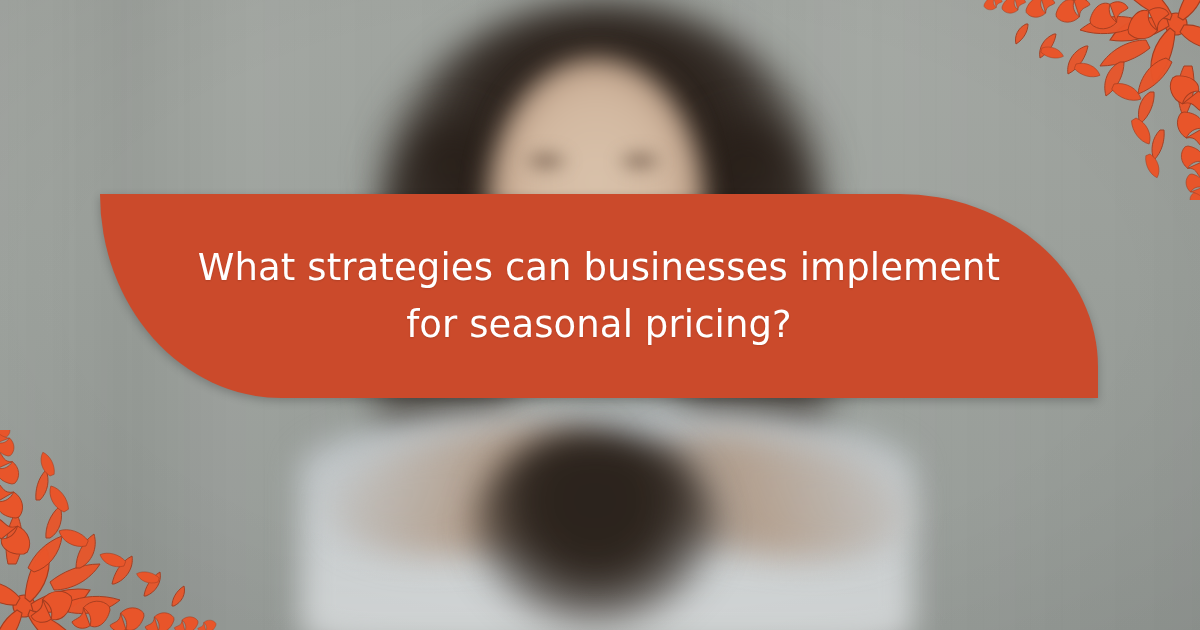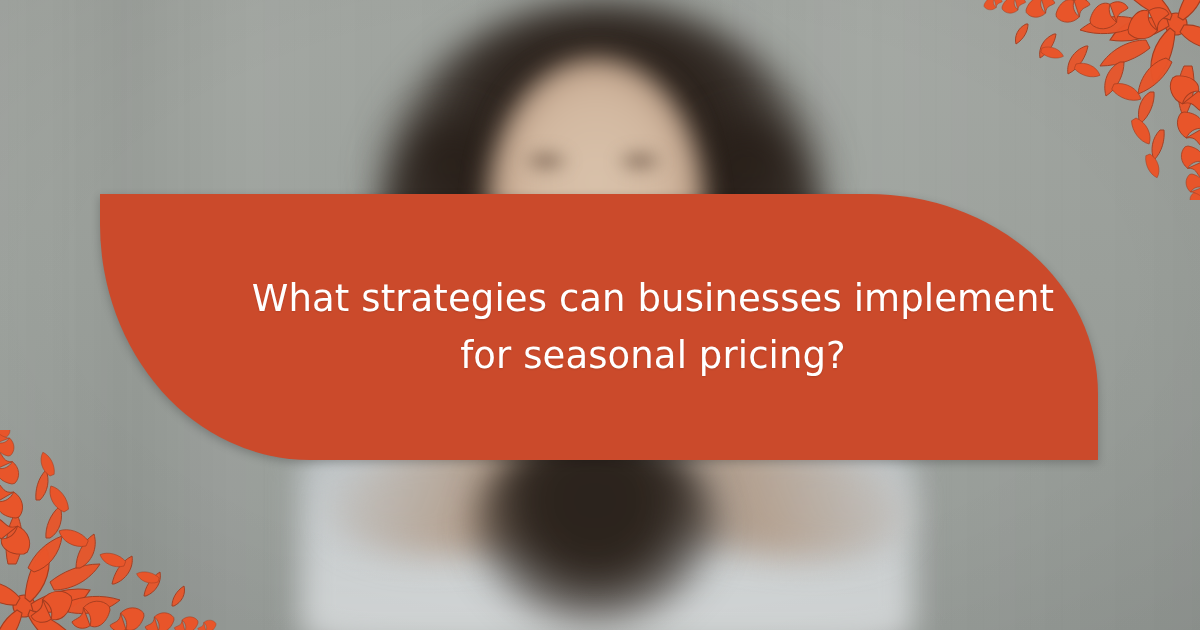--- a/index.html
+++ b/index.html
@@ -155,29 +155,29 @@
   .ornament.tr { right: 0; top: 0; }
   .ornament.bl { left: 0; bottom: 0; transform: scaleX(-1) scaleY(-1); }
   .ornament svg { display: block; width: 100%; height: 100%; }
 
   
   .banner {
     position: absolute;
     left: 100px;
     top: 194px;
     width: 998px;
-    height: 266px;
+    height: 204px;
     background: #cb4a2b;
     border-radius: 0 0 0 0;
     border-top-right-radius: 230px 200px;
     border-bottom-left-radius: 210px 236px;
     box-shadow: 0 3px 10px rgba(0,0,0,0.22);
     display: flex;
     align-items: center;
-    justify-content: flex-end;
+    justify-content: center;
   }
   .banner-inner {
     width: 830px;
     padding: 0 30px;
     text-align: center;
   }
   .banner-title {
     margin: 0;
     color: #ffffff;
     font-size: 37px;

